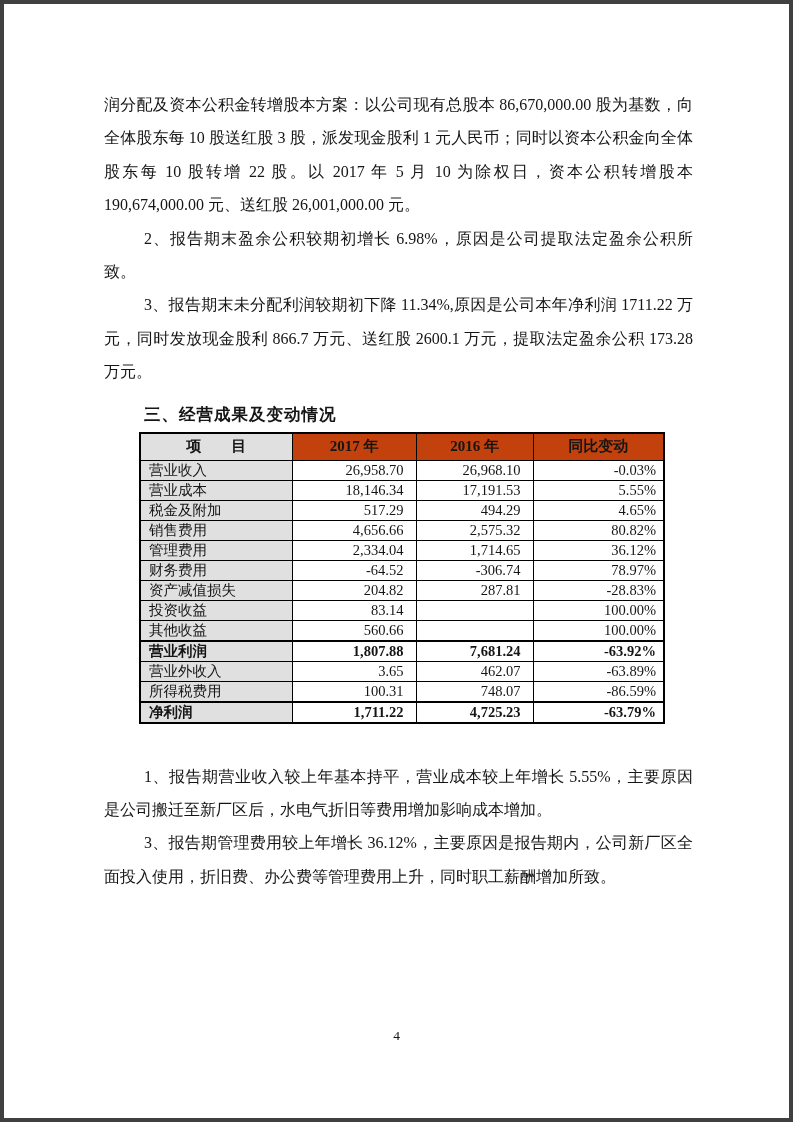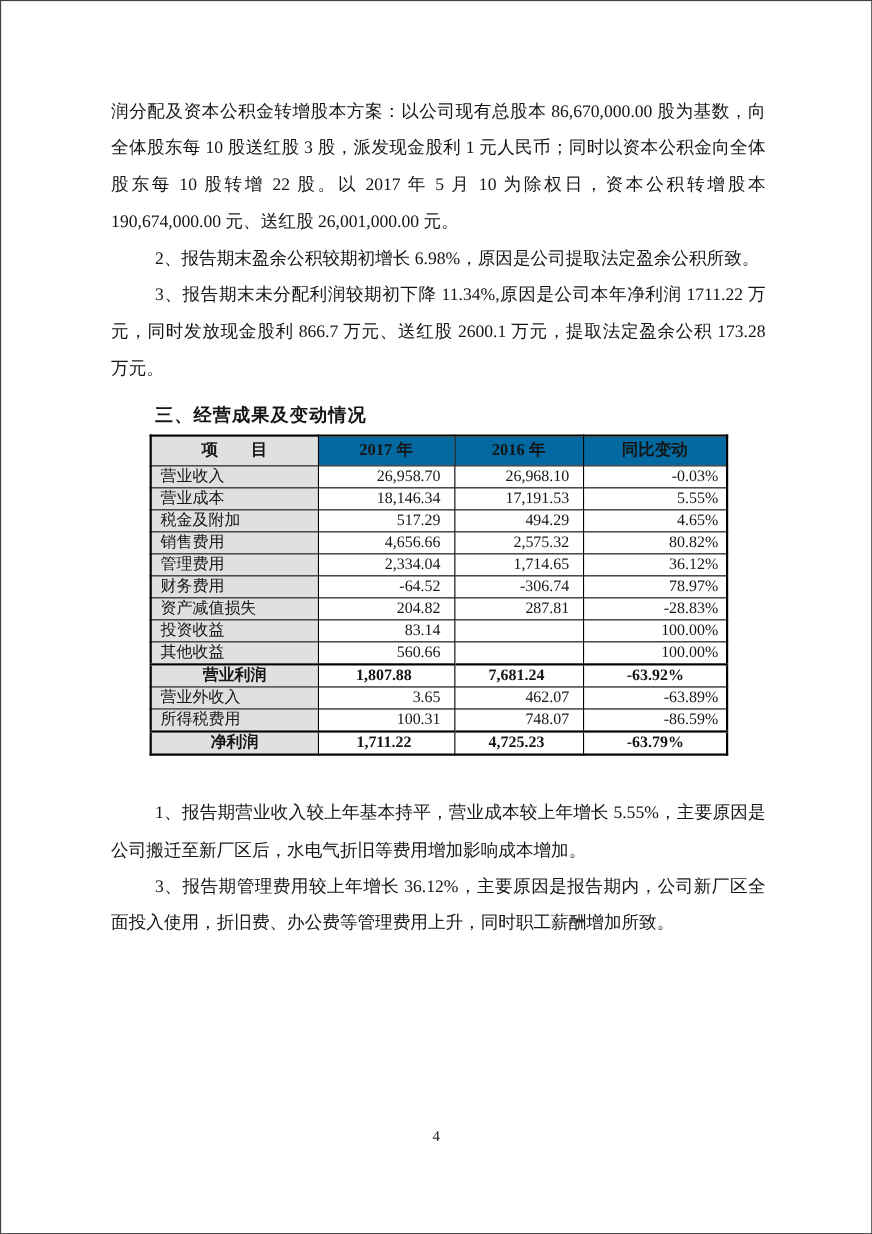--- a/index.html
+++ b/index.html
@@ -1,21 +1,21 @@
 <!DOCTYPE html>
 <html><head>
 <meta charset="utf-8">
 <style>
   html,body { margin:0; padding:0; background:#ffffff; }
   .page {
     position:relative;
     width:793px; height:1122px;
     background:#ffffff;
     box-sizing:border-box;
-    border:1px solid #404040;
+    border:4px solid #404040;
     font-family:"Liberation Serif","DejaVu Serif",serif;
     color:#151515;
     overflow:hidden;
   }
   .content { padding:84px 96px 0 100px; }
   .content p {
     margin:0;
     font-size:16px;
     line-height:33.4px;
     text-align:justify;
@@ -47,27 +47,27 @@
     padding:1px 8px;
     height:17px;
     overflow:hidden;
     white-space:nowrap;
   }
   table.fin-table thead th {
     height:24px;
     font-weight:bold;
     font-size:15px;
     text-align:center;
-    background:#0369a1;
+    background:#c2410c;
   }
   table.fin-table .col-item { background:#e0e0e0; }
   table.fin-table td.col-item { text-align:left; }
   table.fin-table td.num { text-align:right; padding-right:12px; }
   table.fin-table td.pct { text-align:right; padding-right:7px; }
-  table.fin-table tr.bold-row td { font-weight:bold; border-top:2px solid #000;text-align:center; }
+  table.fin-table tr.bold-row td { font-weight:bold; border-top:2px solid #000; }
   .bottom-paragraphs { margin-top:36px; }
   .page-footer {
     position:absolute;
     top:1024px; left:0;
     width:100%;
     text-align:center;
     font-size:13.5px;
   }
 </style>
 </head>

